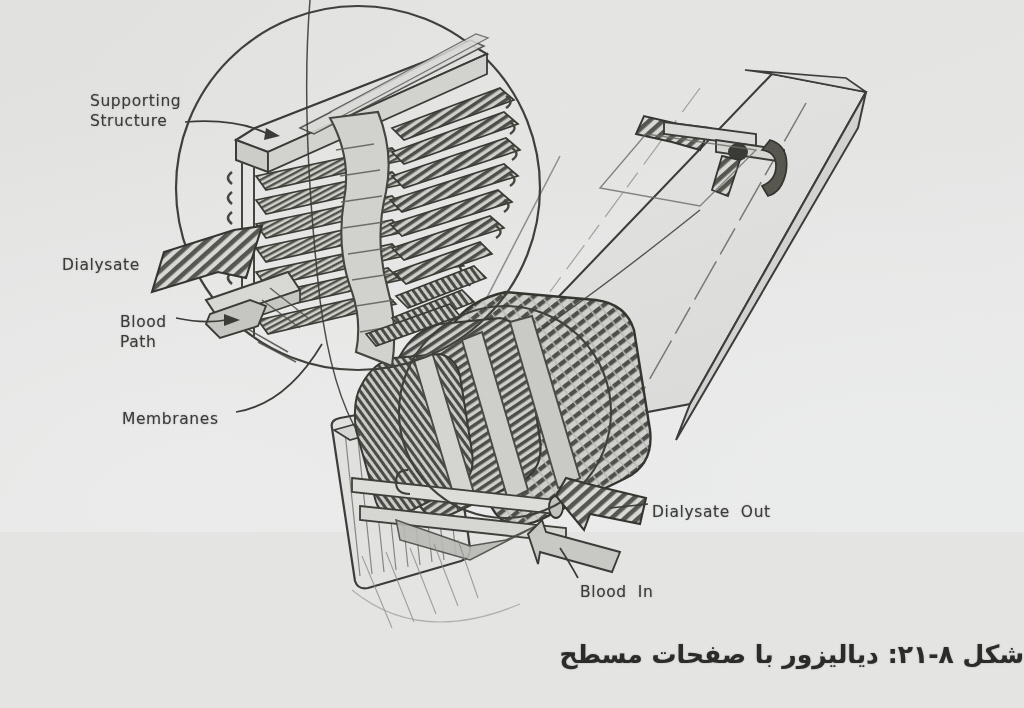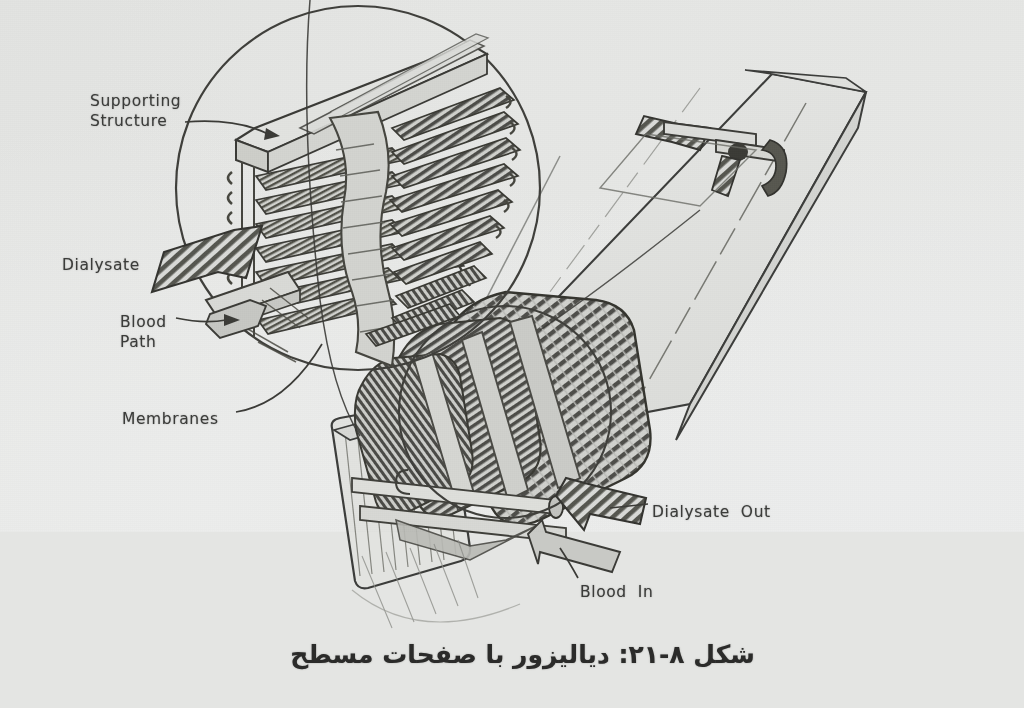--- a/index.html
+++ b/index.html
@@ -26,21 +26,21 @@
   #fig{position:absolute;left:0;top:0;}
   .lbl{
     position:absolute;color:#3b3c3a;
     font-size:15.5px;letter-spacing:.6px;line-height:1.25;
     white-space:pre;
     text-shadow:0 0 1.4px rgba(90,90,88,.55);
     font-family:"DejaVu Sans", sans-serif;
     transform:scaleY(1.04);
   }
   #caption{
-    position:absolute;left:0;right:0;top:640px;text-align:center;
+    position:absolute;left:0;right:0;top:640px;
     color:#2b2b2a;font-size:25px;font-weight:700;
     font-family:"DejaVu Sans","Liberation Sans",sans-serif;
     direction:rtl;letter-spacing:.4px;
     text-shadow:0 0 1.6px rgba(70,70,68,.45);
     margin-left:21px;
   }
 </style>
 </head>
 <body>
 

